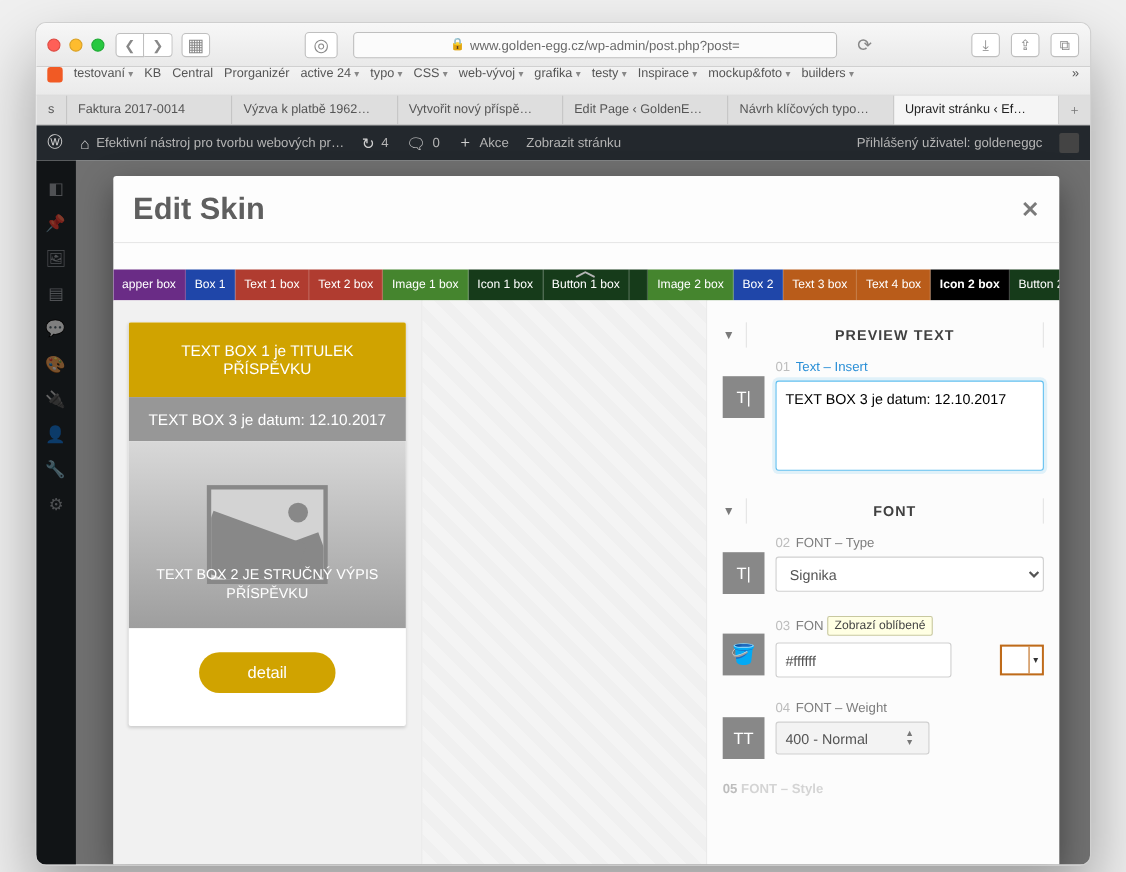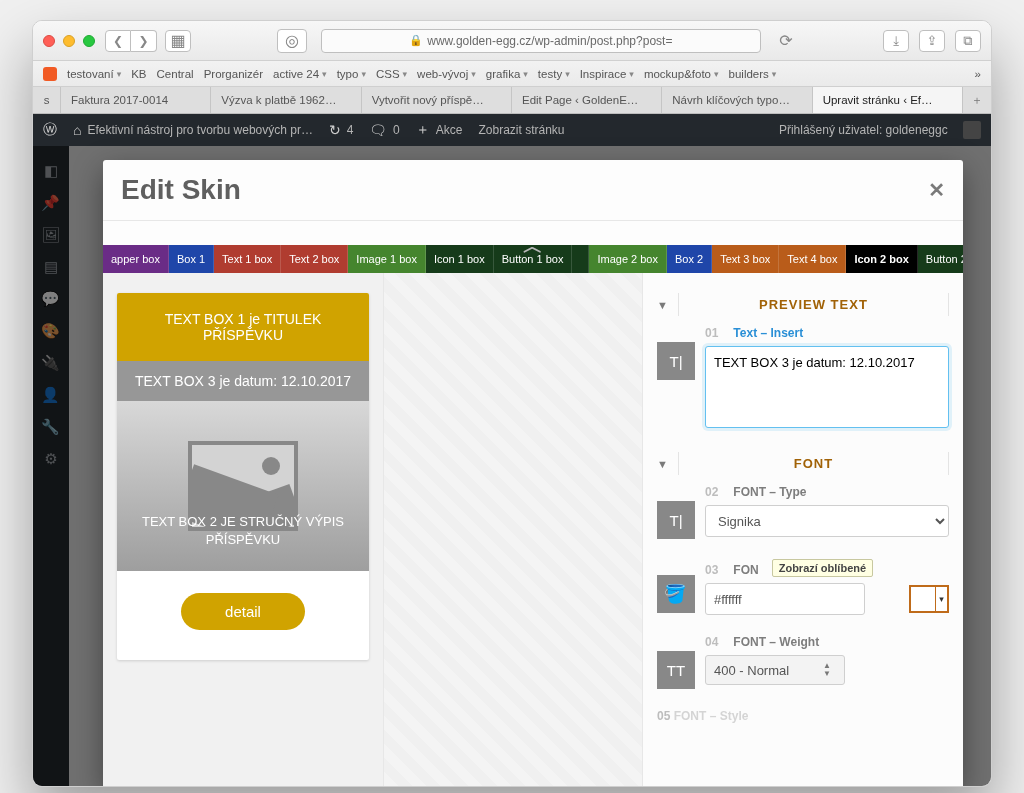--- a/index.html
+++ b/index.html
@@ -18,21 +18,21 @@
   .nav-btn:last-child{border-radius:0 4px 4px 0;border-left:none;}
   .tile-btn{width:26px;height:22px;border:1px solid #bfbfbf;border-radius:4px;background:#fff;margin-right:10px;display:flex;align-items:center;justify-content:center;color:#888;}
   .addr-wrap{flex:1;display:flex;justify-content:center;align-items:center;gap:14px;}
   .reader-btn{width:30px;height:24px;border:1px solid #bfbfbf;border-radius:4px;background:#fff;display:flex;align-items:center;justify-content:center;color:#888;}
   .addr{flex:0 1 440px;height:24px;border:1px solid #bfbfbf;border-radius:4px;background:#fbfbfb;display:flex;align-items:center;justify-content:center;color:#6a6a6a;font-size:12px;gap:4px;padding:0 8px;overflow:hidden;white-space:nowrap;}
   .lock-icon{font-size:11px;color:#6a6a6a;}
   .reload-btn{width:22px;height:22px;display:flex;align-items:center;justify-content:center;color:#888;}
   .right-btns{display:flex;gap:10px;margin-left:10px;}
   .right-btn{width:26px;height:22px;border:1px solid #bfbfbf;border-radius:4px;background:#fff;display:flex;align-items:center;justify-content:center;color:#888;font-size:13px;}
   
-  .favbar{display:flex;align-items:center;height:26px;background:linear-gradient(#f2f2f2,#eaeaea);padding:0 10px;gap:10px;font-size:11.5px;color:#555;border-bottom:1px solid #cfcfcf;}
+  .favbar{display:flex;align-items:flex-start;height:26px;background:linear-gradient(#f2f2f2,#eaeaea);padding:0 10px;gap:10px;font-size:11.5px;color:#555;border-bottom:1px solid #cfcfcf;}
   .fav{display:flex;align-items:center;gap:3px;cursor:pointer;}
   .chev{font-size:9px;color:#888;}
   .fav-ico{width:14px;height:14px;border-radius:3px;background:#f15a24;display:inline-block;}
   
   .tabs{display:flex;height:27px;background:#dedede;border-bottom:1px solid #bcbcbc;font-size:11.5px;}
   .tab{flex:1;display:flex;align-items:center;padding:0 10px;border-right:1px solid #c5c5c5;color:#555;white-space:nowrap;overflow:hidden;text-overflow:ellipsis;cursor:pointer;}
   .tab.active{background:#f5f5f5;color:#222;}
   .newtab{width:28px;display:flex;align-items:center;justify-content:center;color:#777;border:none;background:#dedede;}
   
   .wpbar{height:32px;background:#23282d;color:#b4b4b4;display:flex;align-items:center;font-size:12px;padding:0 10px;gap:16px;}
@@ -81,26 +81,26 @@
   .img-ph{width:110px;height:90px;border:4px solid #888;background:#d3d3d3;position:relative;overflow:hidden;}
   .img-ph::before{content:"";position:absolute;right:14px;top:12px;width:18px;height:18px;border-radius:50%;background:#888;}
   .img-ph::after{content:"";position:absolute;left:-10px;bottom:-6px;width:90px;height:55px;background:#888;transform:rotate(20deg);}
   .img-ph .tri2{position:absolute;right:-4px;bottom:-6px;width:60px;height:40px;background:#888;transform:rotate(-20deg);}
   .img-text{position:absolute;color:#fff;text-align:center;font-size:13px;left:10px;right:10px;bottom:22px;line-height:1.4;}
   .btn-area{padding:22px 0 30px;display:flex;justify-content:center;}
   .pill{background:#d0a300;color:#fff;border-radius:30px;padding:10px 44px;font-size:15px;cursor:pointer;}
   
   .sect-head{display:flex;align-items:center;gap:10px;margin:8px 0 10px;}
   .tri-toggle{color:#7a7a7a;font-size:11px;cursor:pointer;}
-  .sect-title{flex:1;text-align:center;font-size:13px;font-weight:700;letter-spacing:1px;color:#a16207;border-left:1px solid #e4e4e4;border-right:1px solid #e4e4e4;padding:4px 0;}
+  .sect-title{flex:1;text-align:center;font-size:13px;font-weight:700;letter-spacing:1px;color:#404040;border-left:1px solid #e4e4e4;border-right:1px solid #e4e4e4;padding:4px 0;}
   .row{display:flex;gap:10px;margin-bottom:20px;align-items:flex-start;}
   .ricon{width:38px;height:38px;background:#888;display:flex;align-items:center;justify-content:center;color:#fff;font-size:15px;flex-shrink:0;margin-top:16px;}
   .ricon.bucket{font-size:18px;}
   .rcol{flex:1;}
-  .lbl{font-size:12px;color:#7d7d7d;font-weight:700;margin-bottom:6px;display:flex;align-items:flex-end;gap:15px;}
+  .lbl{font-size:12px;color:#7d7d7d;font-weight:400;margin-bottom:6px;display:flex;align-items:center;gap:5px;}
   .lbl .num{color:#bdbdbd;}
   .lbl a{color:#2a8fd6;text-decoration:none;}
   textarea.previn{width:100%;height:82px;border:1px solid #63c0f0;border-radius:3px;padding:8px;font-size:13px;resize:none;outline:none;box-shadow:0 0 0 3px rgba(99,192,240,0.18);}
   select.selin, input.txtin{width:100%;height:32px;border:1px solid #cfcfcf;border-radius:3px;padding:0 8px;font-size:13px;background:#fff;color:#555;}
   .color-row{display:flex;align-items:center;gap:12px;}
   .color-row .txtin{flex:0 0 160px;}
   .swatch-wrap{width:40px;height:28px;border:2px solid #bf6b1a;display:flex;align-items:center;}
   .swatch{flex:1;height:100%;background:#fff;}
   .swatch-dd{width:12px;height:100%;background:#fff;border-left:1px solid #bf6b1a;display:flex;align-items:center;justify-content:center;color:#333;font-size:9px;}
   .tooltip{position:absolute;font-size:11px;background:#ffffe3;border:1px solid #c8c8a0;padding:2px 6px;border-radius:2px;color:#444;}

